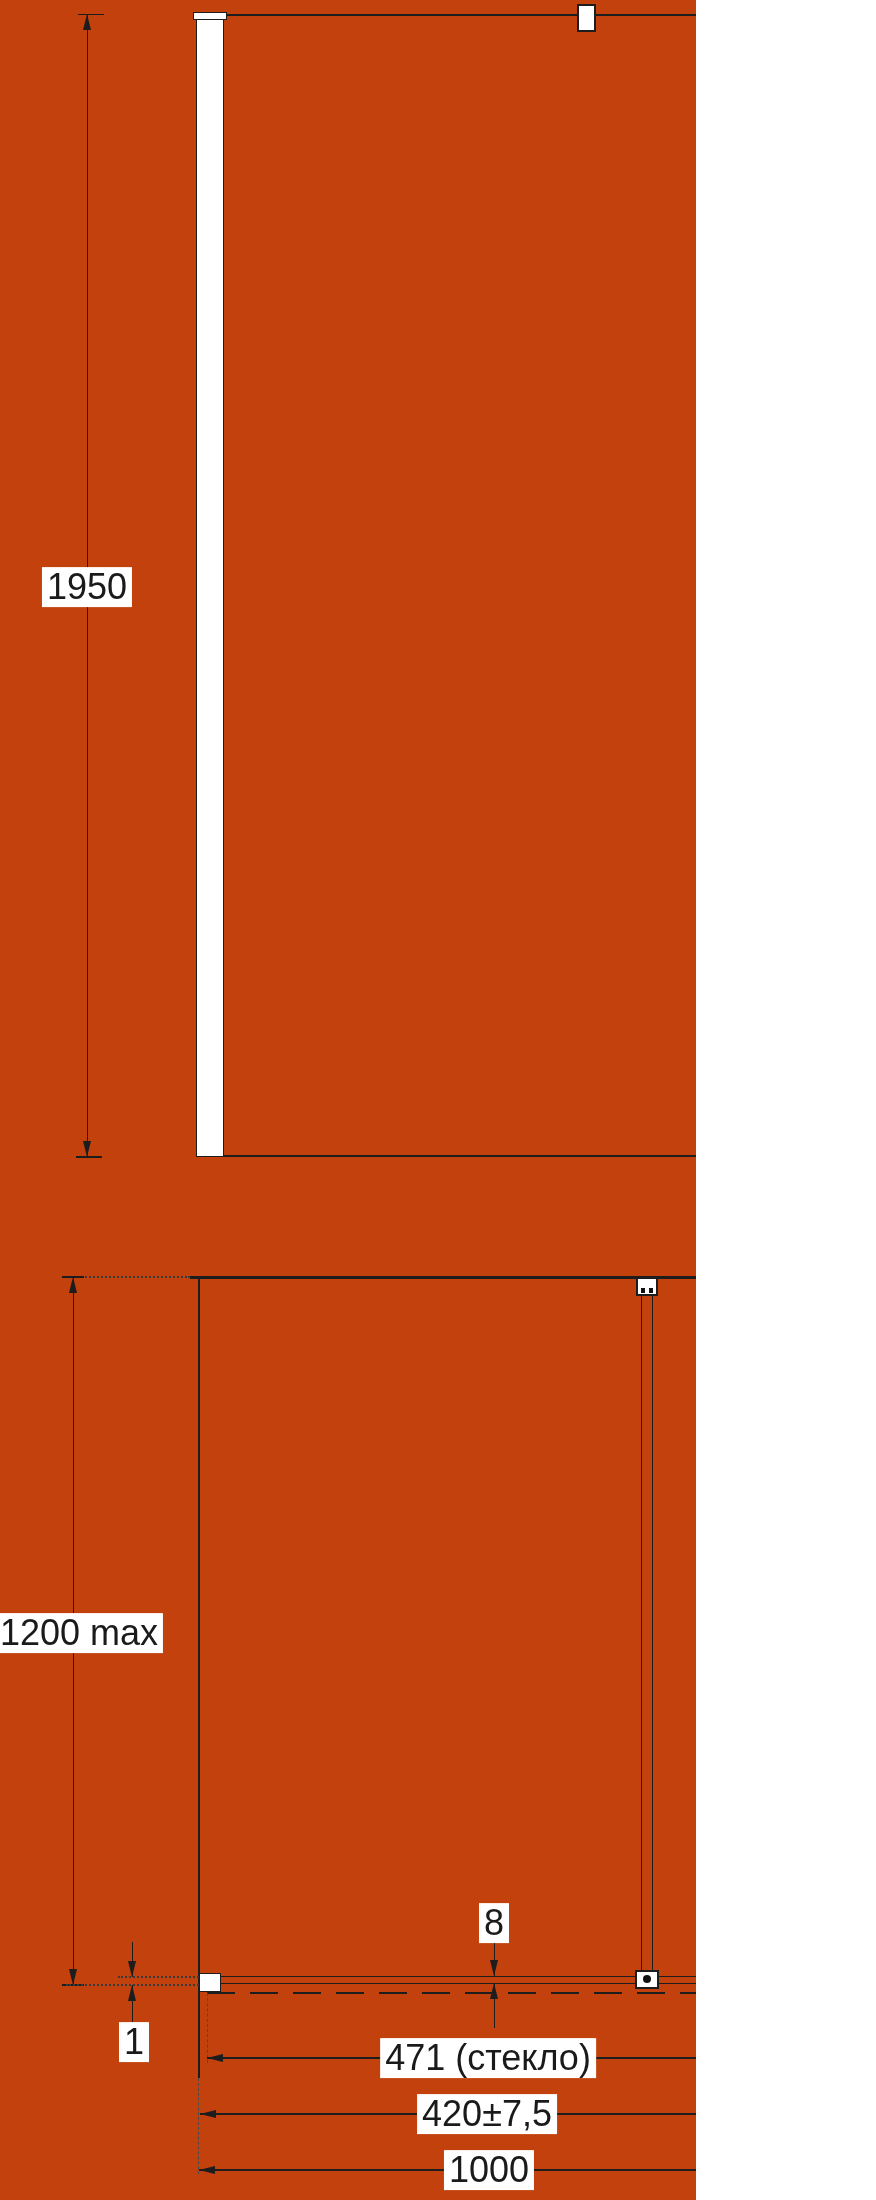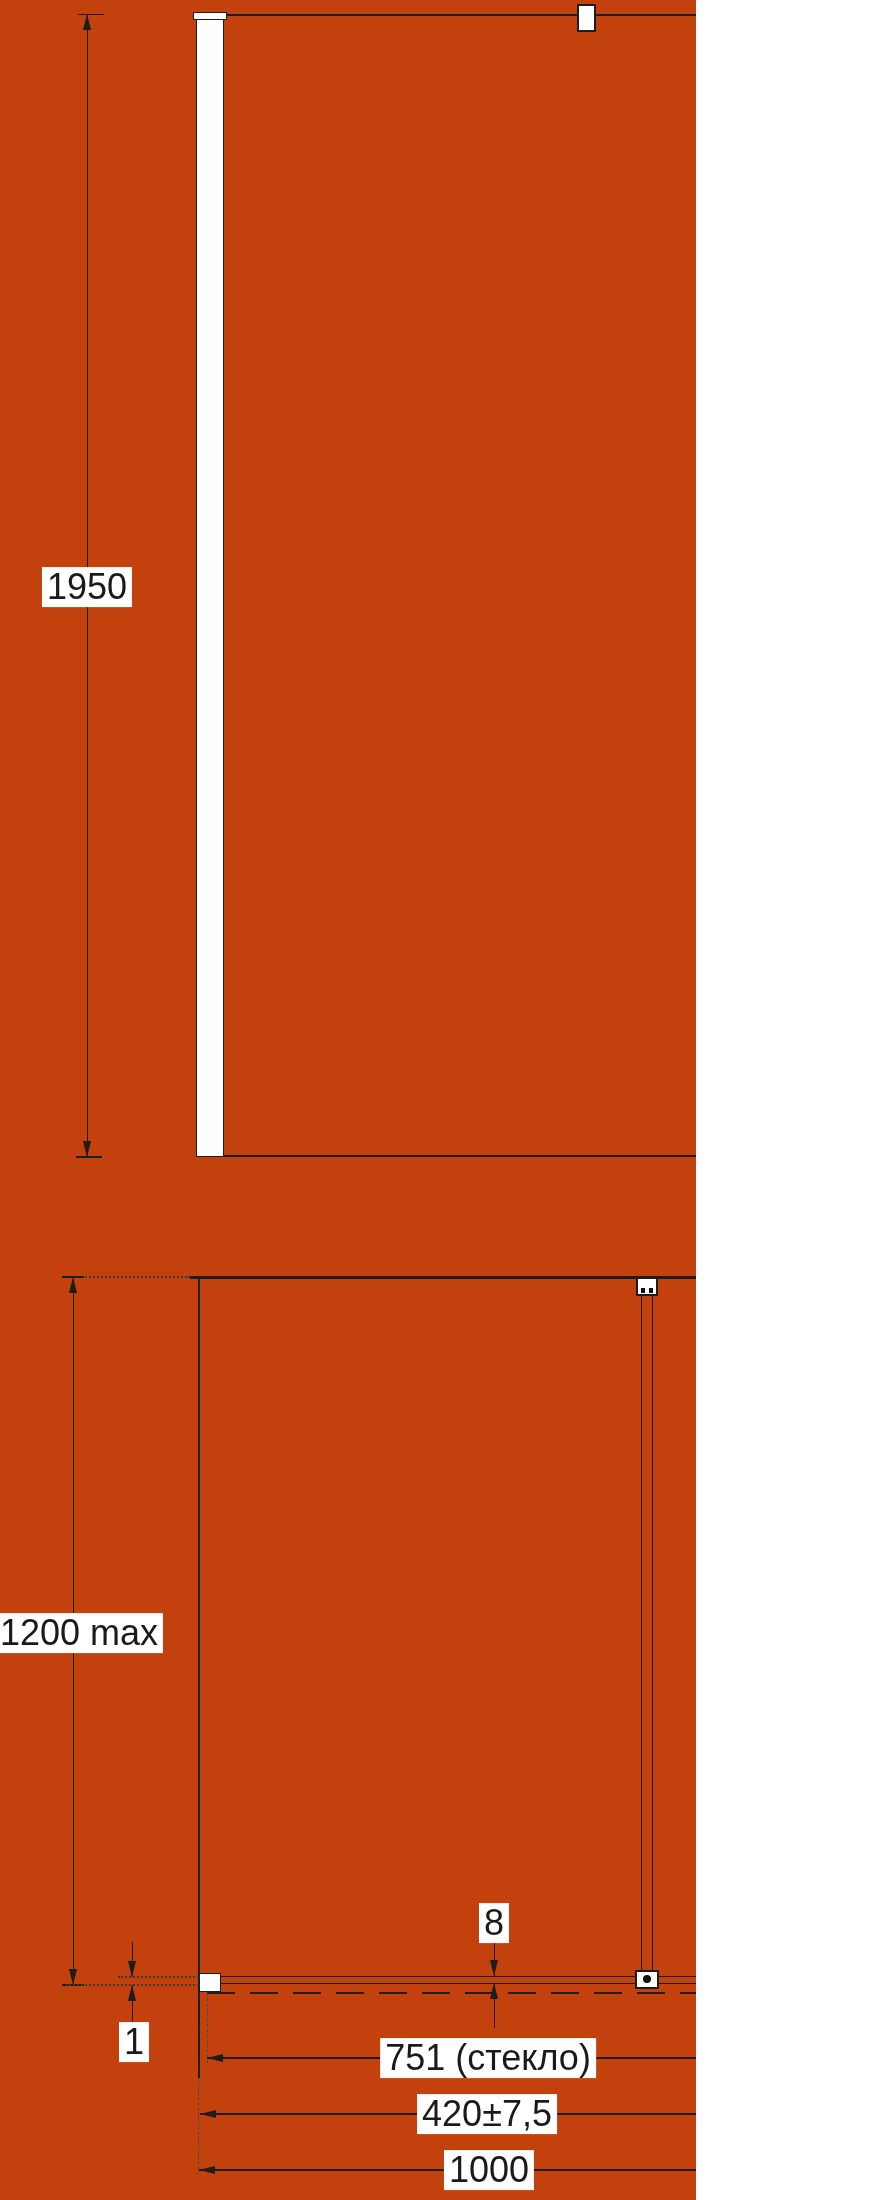--- a/index.html
+++ b/index.html
@@ -100,21 +100,21 @@
     <div class="arr arr-up" style="left:490px;top:1983px;"></div>
     <div class="dim-label" style="left:494px;top:1923px;">8</div>
 
     <div class="fdash-v" style="left:206.5px;top:1993px;height:70px;"></div>
     <div class="fdash-v" style="left:771.5px;top:1988px;height:132px;"></div>
     <div class="fdash-v" style="left:783.5px;top:1996px;height:180px;"></div>
 
     <div class="ln" style="left:207px;top:2057px;width:565px;height:1.5px;"></div>
     <div class="arr arr-left" style="left:207px;top:2053.75px;"></div>
     <div class="arr arr-right" style="left:756px;top:2053.75px;"></div>
-    <div class="dim-label" style="left:488px;top:2058px;">751 (стекло)</div>
+    <div class="dim-label" style="left:488px;top:2058px;">471 (стекло)</div>
 
     <div class="ln" style="left:200px;top:2113px;width:572px;height:1.5px;"></div>
     <div class="arr arr-left" style="left:200px;top:2109.75px;"></div>
     <div class="arr arr-right" style="left:756px;top:2109.75px;"></div>
     <div class="dim-label" style="left:487px;top:2114px;">420±7,5</div>
 
     <div class="ln" style="left:199px;top:2169px;width:585px;height:1.5px;"></div>
     <div class="arr arr-left" style="left:199px;top:2165.75px;"></div>
     <div class="arr arr-right" style="left:768px;top:2165.75px;"></div>
     <div class="dim-label" style="left:489px;top:2170px;">1000</div>

